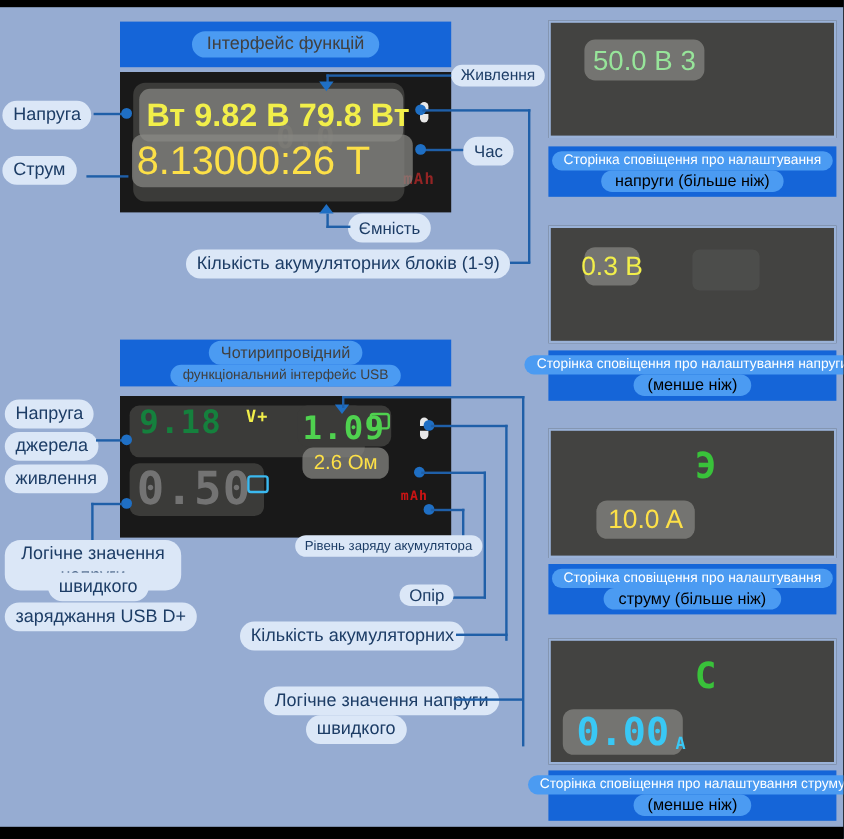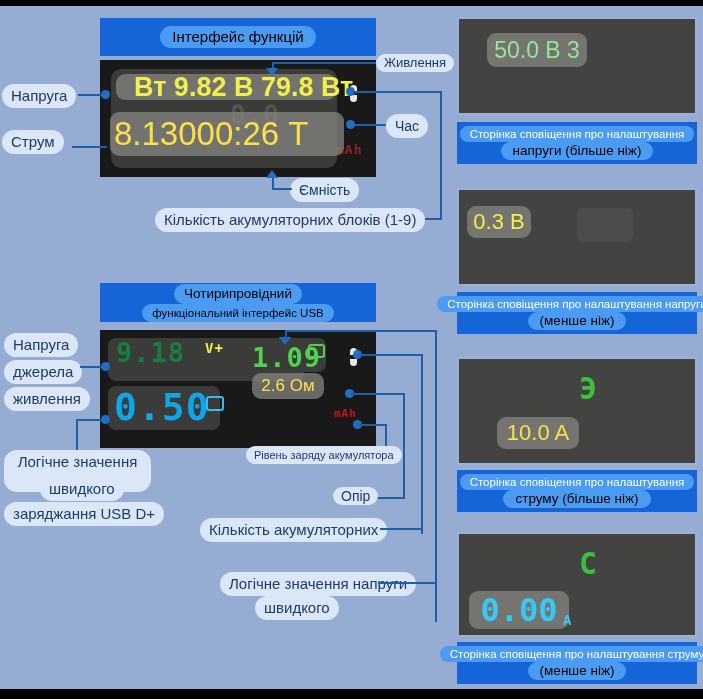--- a/index.html
+++ b/index.html
@@ -76,21 +76,21 @@
   .banner {
     position: absolute;
     background: #1565d8;
     display: flex;
     align-items: center;
     justify-content: center;
     flex-direction: column;
   }
   .banner .cap {
     background: #4b9bf2;
-    color: #000000;
+    color: #404040;
     border-radius: 12px;
     padding: 1px 12px;
     font-size: 15px;
     line-height: 20px;
     white-space: nowrap;
   }
   .banner .cap.l2 { font-size: 13px; padding: 0px 12px; margin-top: 1px; }
   .banner.sm .cap { font-size: 11.5px; line-height: 16px; padding: 1px 10px; }
   .banner.sm .cap.l2 { font-size: 13.5px; line-height: 18px; }
 
@@ -157,21 +157,21 @@
   <div class="banner" style="left:100px; top:18px; width:276px; height:38px;">
     <span class="cap">Інтерфейс функцій</span>
   </div>
 
   <div class="screen" style="left:100px; top:60px; width:276px; height:117px;">
     <div class="lcd" style="left:11px; top:9px; width:226px; height:99px; border-radius:10px;"></div>
 
     <div class="seg" style="left:130px; top:40px; font-size:26px; color:rgba(190,170,140,0.22);">0.0</div>
     <div class="seg" style="left:236px; top:82px; font-size:13px; color:rgba(190,40,40,0.75);">mAh</div>
 
-    <div class="chip t-yellow" style="left:16px; top:14px; width:220px; height:26px; font-size:27px; font-weight:bold; justify-content:flex-start; padding-left:18px;">Вт 9.82 В 79.8 Вт</div>
+    <div class="chip t-yellow" style="left:16px; top:14px; width:220px; height:44px; font-size:27px; font-weight:bold; justify-content:flex-start; padding-left:6px;">Вт 9.82 В 79.8 Вт</div>
     <div class="chip t-white" style="left:10px; top:52px; width:234px; height:44px; font-size:33px; font-weight:normal; justify-content:flex-start; padding-left:4px;">8.13000:26 Т</div>
 
     <div style="position:absolute; left:250px; top:25px; width:7px; height:17px;">
       <div style="position:absolute; left:0; top:0; width:7px; height:7px; background:#e8e8e8; border-radius:50% 50% 0 0;"></div>
       <div style="position:absolute; left:0; top:10px; width:7px; height:7px; background:#e8e8e8; border-radius:0 0 50% 50%;"></div>
     </div>
   </div>
 
   <div class="pill" style="left:2px; top:84px;">Напруга</div>
   <div class="ln h" style="left:78px; top:94px; width:26px;"></div>
@@ -210,21 +210,21 @@
     <div class="lcd" style="left:8px; top:8px; width:196px; height:43px; border-radius:8px;"></div>
     <div class="lcd" style="left:8px; top:56px; width:112px; height:44px; border-radius:8px;"></div>
     <div class="lcd" style="left:148px; top:8px; width:78px; height:34px; border-radius:8px;"></div>
 
     <div class="seg" style="left:16px; top:7px; font-size:27px; color:#15803d;">9.18</div>
     <div class="seg" style="left:105px; top:10px; font-size:14px; color:#f2ef4a;">V+</div>
 
     <div class="seg" style="left:152px; top:12px; font-size:27px; color:#4fd24f;">1.09</div>
     <div style="position:absolute; left:208px; top:14px; width:13px; height:10px; border:2px solid #4fd24f; border-radius:3px;"></div>
 
-    <div class="seg" style="left:14px; top:55px; font-size:38px; color:#0ea5e9;">0.50</div>
+    <div class="seg" style="left:14px; top:55px; font-size:38px; color:#737373;">0.50</div>
     <div style="position:absolute; left:106px; top:66px; width:14px; height:11px; border:2px solid #3bb9f0; border-radius:3px;"></div>
 
     <div class="seg" style="left:234px; top:77px; font-size:11px; color:#cc1414;">mAh</div>
 
     <div class="chip t-white" style="left:152px; top:43px; width:72px; height:26px; font-size:17px;">2.6 Ом</div>
 
     <div style="position:absolute; left:250px; top:18px; width:7px; height:18px;">
       <div style="position:absolute; left:0; top:0; width:7px; height:7px; background:#e8e8e8; border-radius:50% 50% 0 0;"></div>
       <div style="position:absolute; left:0; top:11px; width:7px; height:7px; background:#e8e8e8; border-radius:0 0 50% 50%;"></div>
     </div>
@@ -275,21 +275,21 @@
 
   <div class="rpanel-screen" style="left:457px; top:17px; width:240px; height:98px;">
     <div class="chip t-green" style="left:28px; top:14px; width:100px; height:34px; font-size:23px;">50.0 В 3</div>
   </div>
   <div class="rbanner" style="left:457px; top:122px; width:240px; height:42px;">
     <span class="c1">Сторінка сповіщення про налаштування</span>
     <span class="c2">напруги (більше ніж)</span>
   </div>
 
   <div class="rpanel-screen" style="left:457px; top:188px; width:240px; height:98px;">
-    <div class="chip t-yellow" style="left:8px; top:16px; width:64px; height:32px; font-size:22px;">0.3 В</div>
+    <div class="chip t-yellow" style="left:28px; top:16px; width:46px; height:32px; font-size:22px;">0.3 В</div>
     <div style="position:absolute; left:118px; top:18px; width:56px; height:34px; background:rgba(120,130,120,0.18); border-radius:6px;"></div>
   </div>
   <div class="rbanner" style="left:457px; top:292px; width:240px; height:42px;">
     <span class="c1">Сторінка сповіщення про налаштування напруги</span>
     <span class="c2">(менше ніж)</span>
   </div>
 
   <div class="rpanel-screen" style="left:457px; top:357px; width:240px; height:108px;">
     <div class="seg" style="left:120px; top:12px; font-size:30px; color:#39c23a;">Э</div>
     <div class="chip t-white" style="left:38px; top:58px; width:82px; height:32px; font-size:22px;">10.0 A</div>

